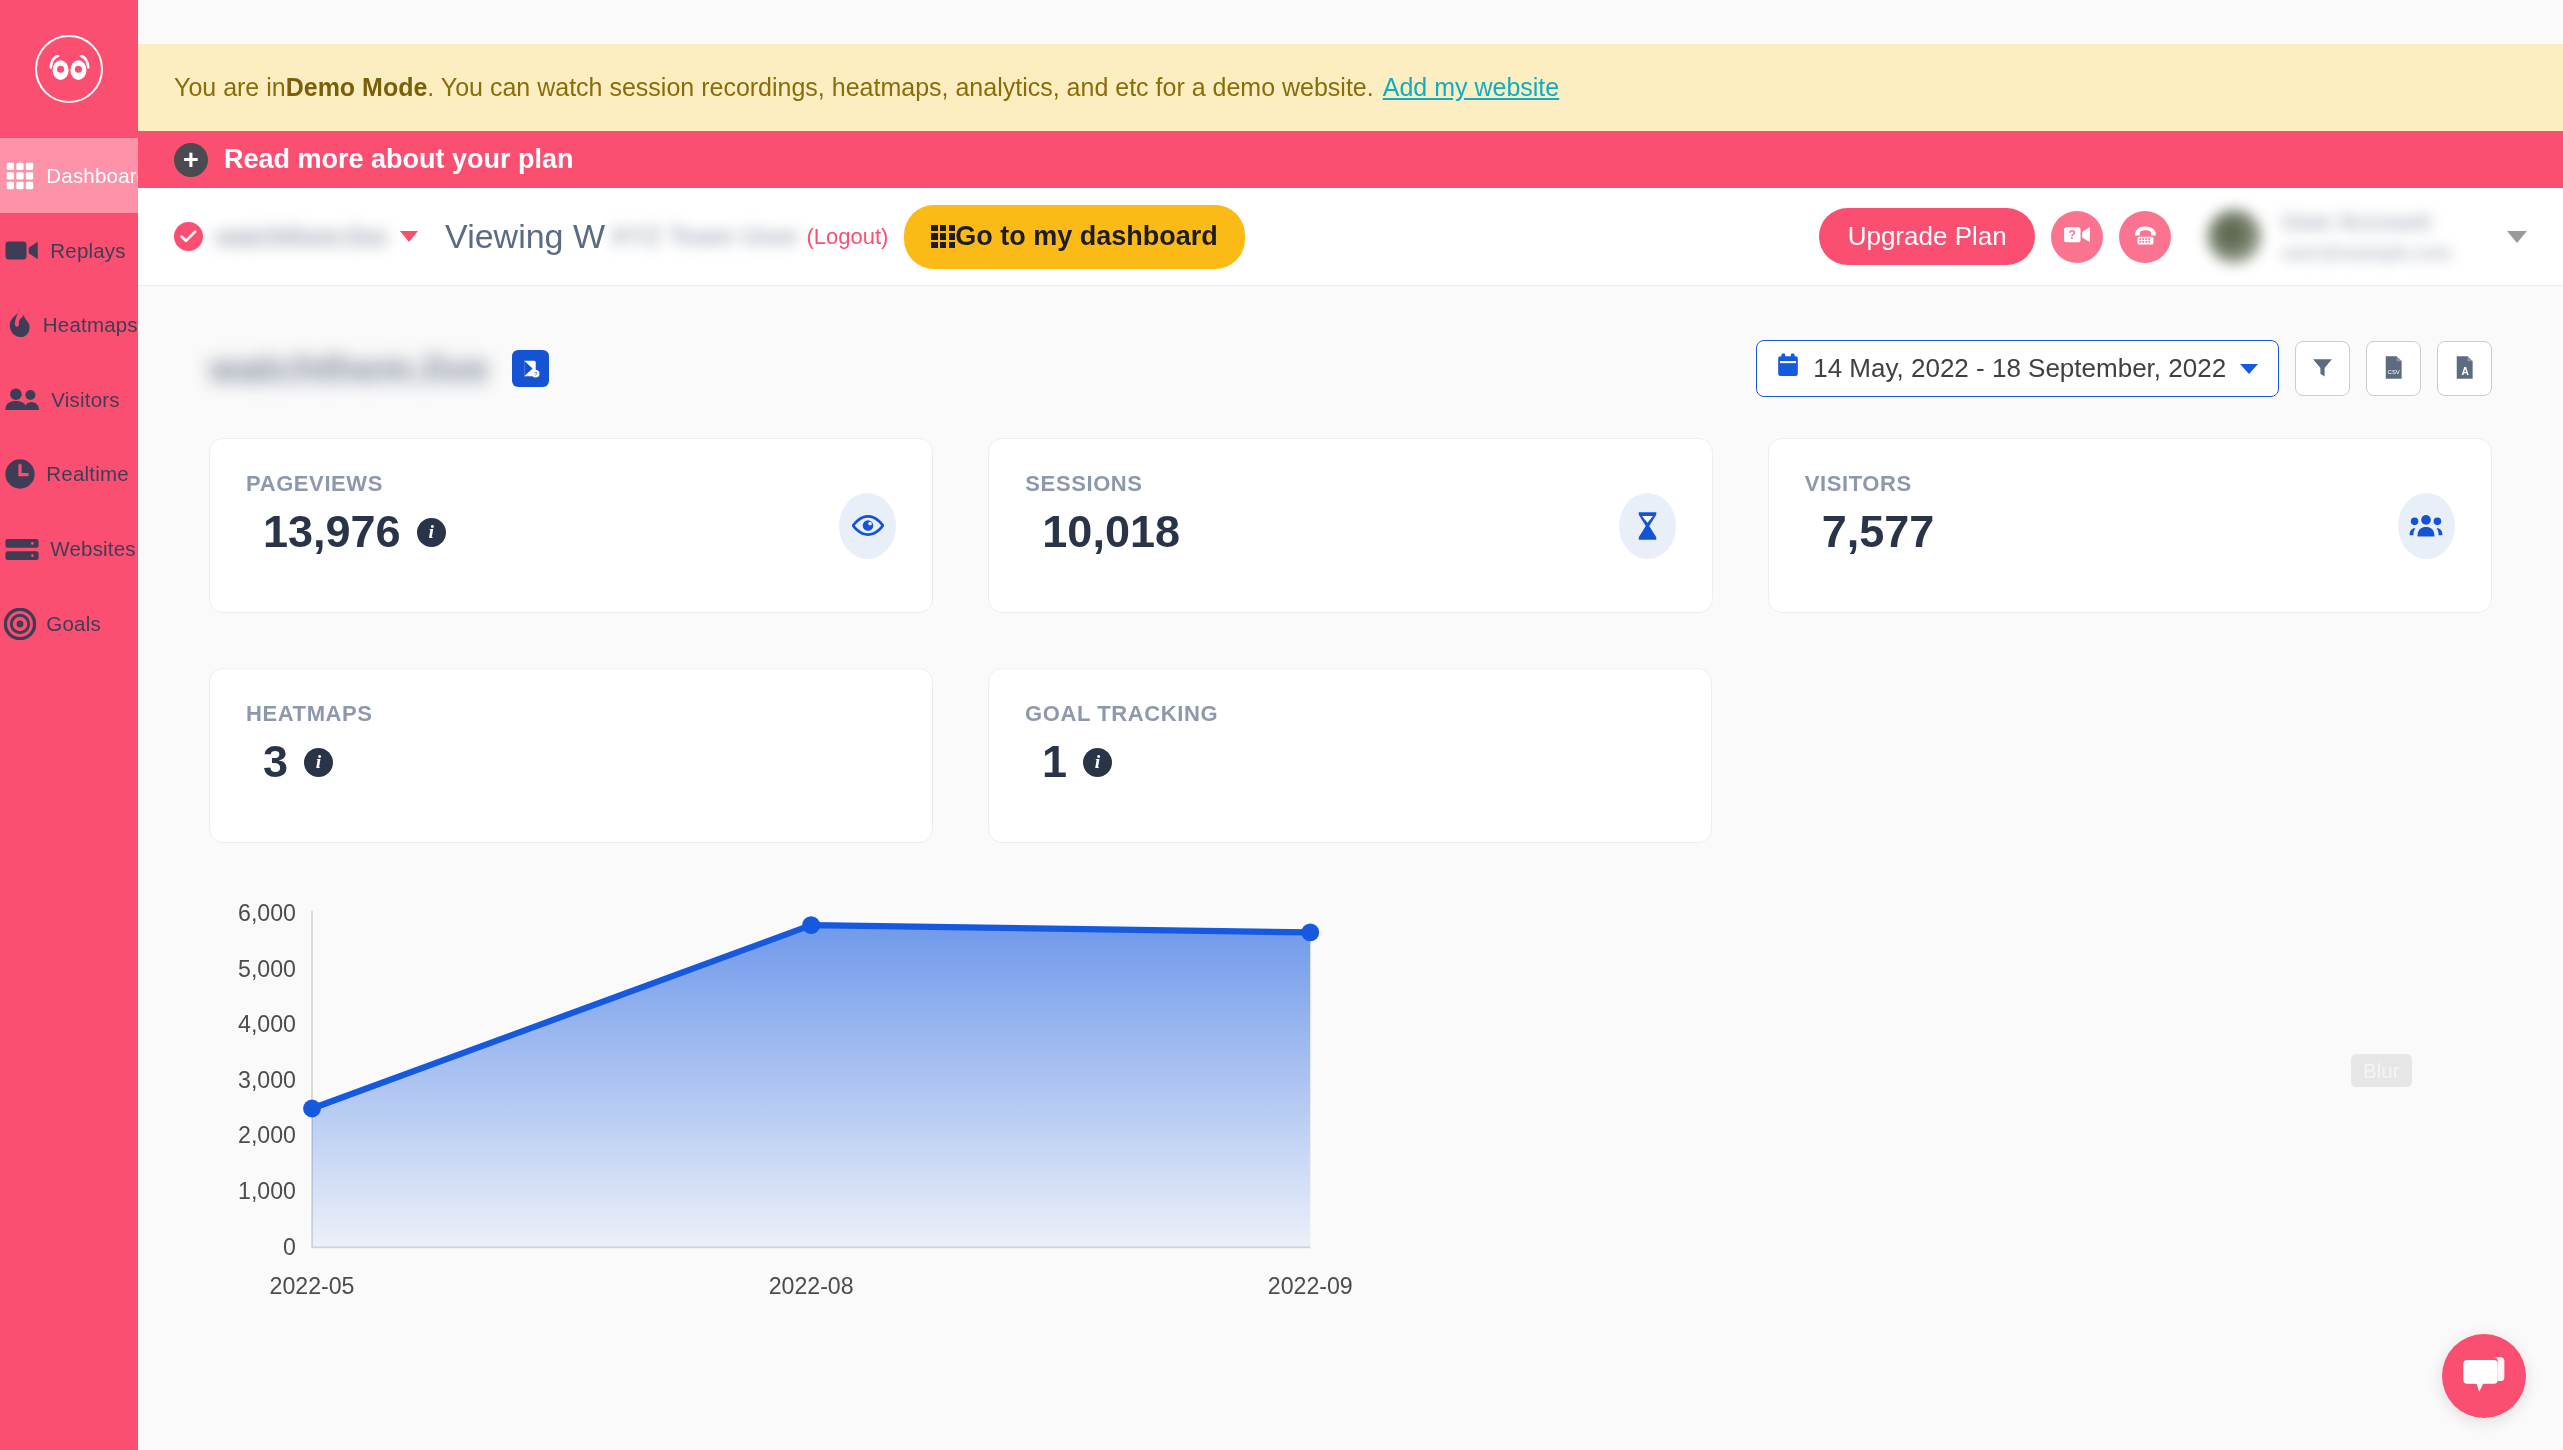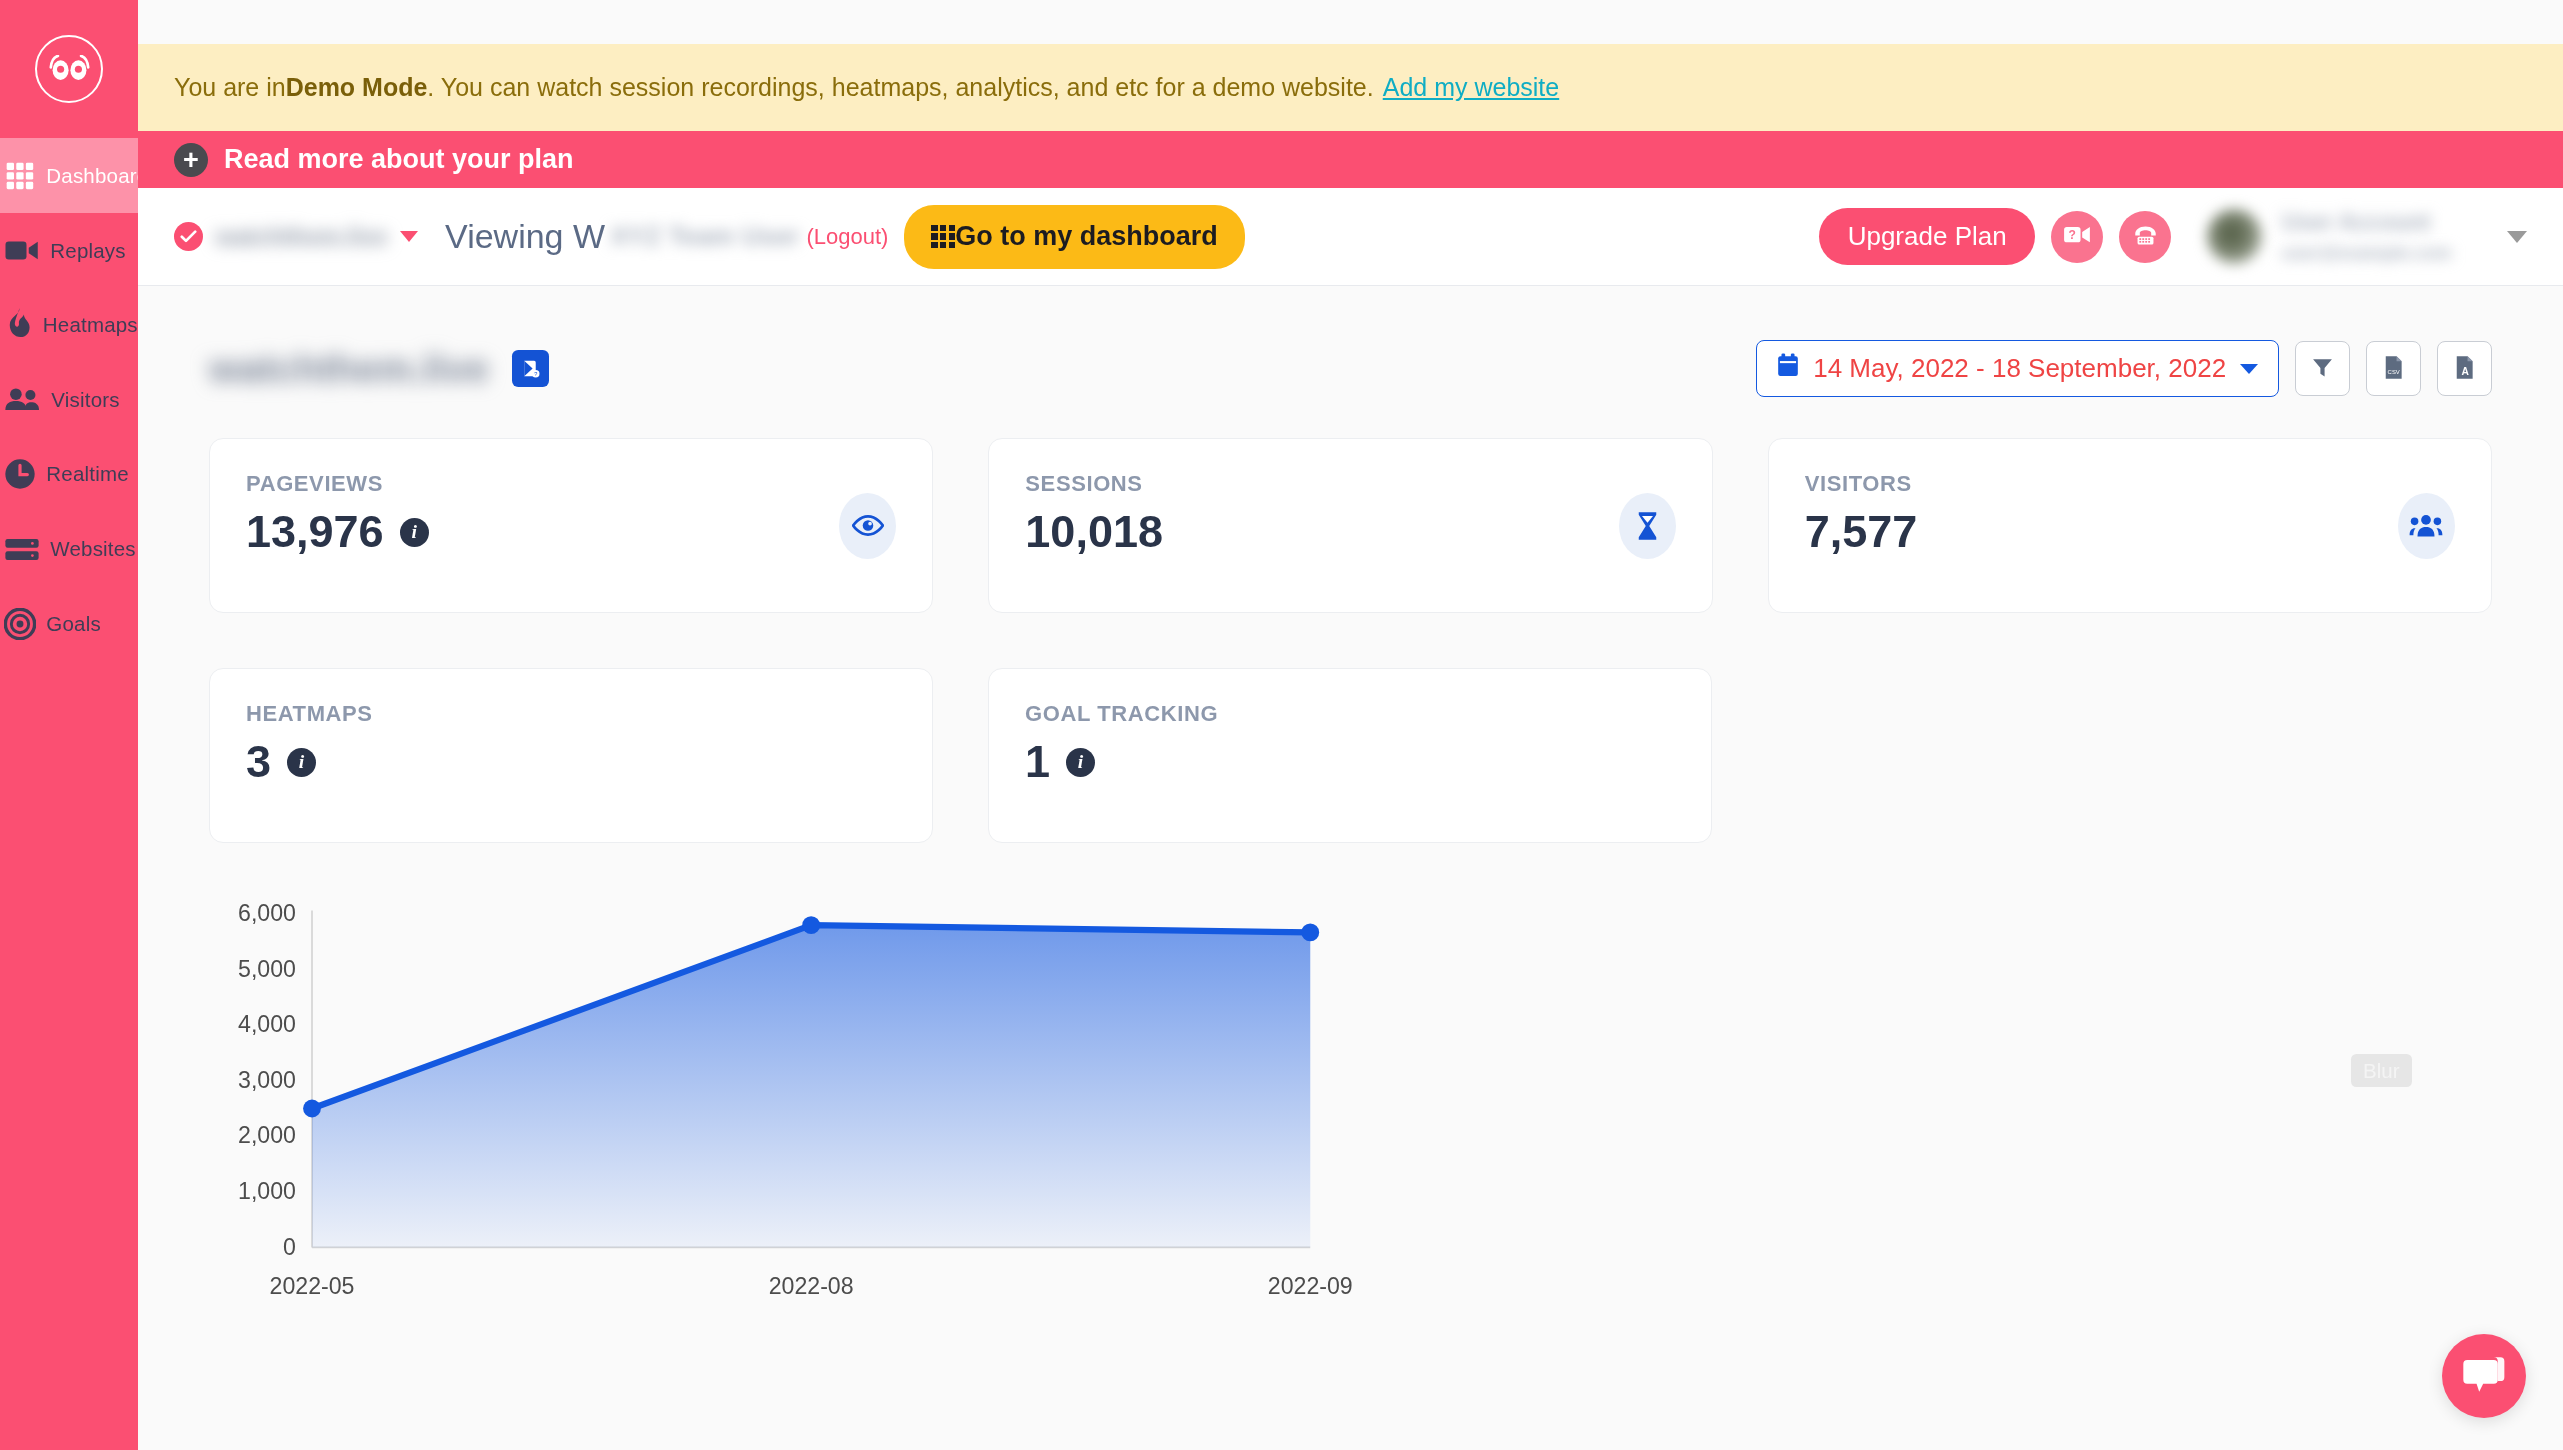--- a/index.html
+++ b/index.html
@@ -120,37 +120,37 @@
   .title-left { display: flex; align-items: center; gap: 23px; }
   .site-title { font-size: 39px; font-weight: 700; color: #7c8698; filter: blur(9px); user-select:none; }
   .video-badge {
     width: 37px; height: 37px; border-radius: 6.2px; background: #1453d4;
     display: flex; align-items: center; justify-content: center; cursor: pointer;
   }
   .title-right { display: flex; align-items: center; gap: 16px; }
   .date-picker {
     border: 1.8px solid #1459e0; border-radius: 8px; height: 57px;
     display: flex; align-items: center; gap: 14.3px; padding: 0 19.6px;
-    color: #ef4444; font-size: 26px; background: #ffffff; cursor: pointer; white-space: nowrap;
+    color: #404040; font-size: 26px; background: #ffffff; cursor: pointer; white-space: nowrap;
   }
   .icon-btn {
     width: 55px; height: 55px; border: 0.9px solid #c9cdd4; border-radius: 8px;
     background: #ffffff; display: flex; align-items: center; justify-content: center;
     cursor: pointer;
   }
 
   .cards-row { display: flex; gap: 55px; margin-bottom: 55px; }
   .card {
     flex: 1; background: #ffffff; border: 0.9px solid #eceef1; border-radius: 14px;
     height: 175px; padding: 32px 36px; position: relative;
     display: flex; flex-direction: column; justify-content: flex-start;
   }
   .card-label { font-size: 22px; font-weight: 700; color: #8d98ac; letter-spacing: 0.6px; }
   .card-value-row { display: flex; align-items: center; gap: 16px; margin-top: 9px; }
-  .card-value { font-size: 45px; font-weight: 700; color: #2a3449; }
+  .card-value { font-size: 45px; font-weight: 700; color: #2a3449; margin-left: 17px; }
   .info-dot {
     width: 29px; height: 29px; border-radius: 50%; background: #2a3449;
     color: #ffffff; font-size: 19.6px; font-weight: 700; font-style: italic;
     display: flex; align-items: center; justify-content: center; cursor: pointer;
     font-family: "Liberation Serif", serif;
   }
   .card-icon-bubble {
     position: absolute; right: 36px; top: 50%; transform: translateY(-50%);
     width: 57px; height: 66px; border-radius: 50%; background: #e9eff9;
     display: flex; align-items: center; justify-content: center;

